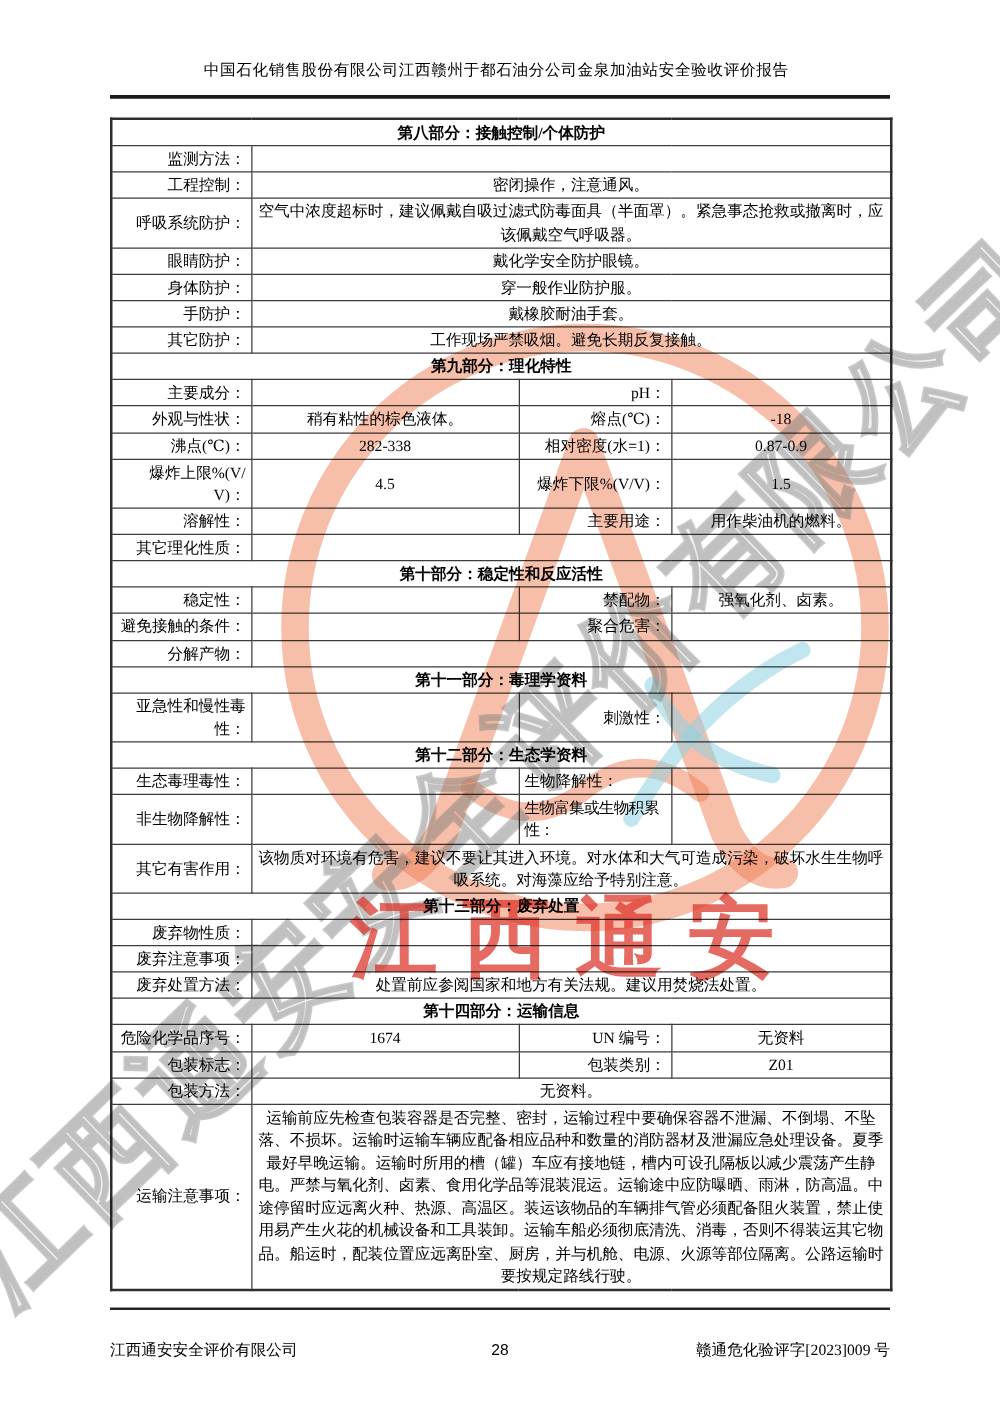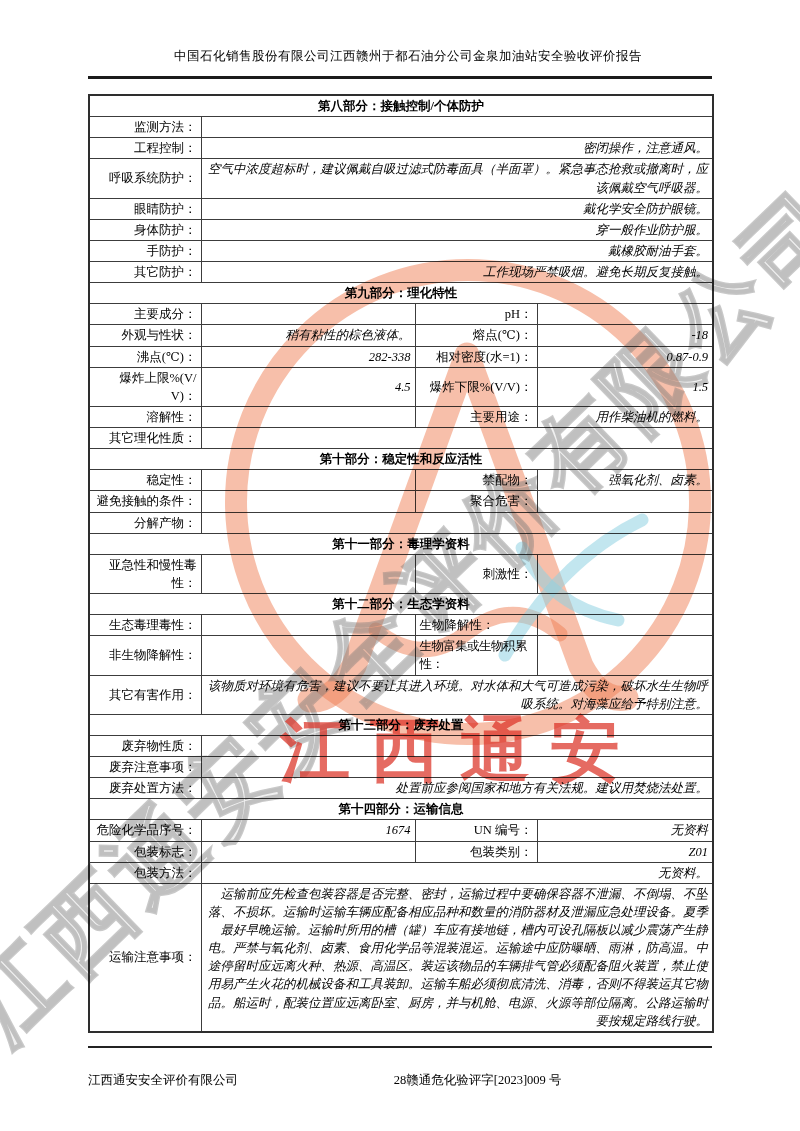--- a/index.html
+++ b/index.html
@@ -1,44 +1,44 @@
 <!DOCTYPE html>
 <html style="--wm-circle: #F08055; --wm-stamp: #DC3226; --wm-swoosh: #8FD2E2; --wm-ring: #7D7D7D;"><head>
 <meta charset="utf-8">
 <style>
   html,body{margin:0;padding:0;background:#fff;}
   body{width:800px;height:1131px;position:relative;overflow:hidden;
        font-family:"Liberation Serif","DejaVu Serif",serif;color:#000;}
   .page{position:absolute;inset:0;overflow:hidden;background:#fff;}
 
   
-  .doc-header{position:absolute;top:48px;left:96px;width:624px;text-align:center;
+  .doc-header{position:absolute;top:48px;left:85px;width:624px;text-align:center;
               font-size:12.5px;letter-spacing:.5px;white-space:nowrap;}
   .header-rule{position:absolute;top:76px;left:88px;width:624px;height:3px;background:#1b1b1b;}
 
   
   .msds-wrap{position:absolute;top:94px;left:88px;width:692px;z-index:1;}
   table.msds{width:624px;border-collapse:collapse;table-layout:fixed;background:transparent;}
   table.msds{border:2px solid #2e2e2e;}
   table.msds td{border:1px solid #3c3c3c;font-size:12.5px;line-height:1.45;
                 padding:1px 4px;height:17px;word-break:break-all;}
   td.sec{text-align:center;font-weight:bold;font-size:14px;height:22px;line-height:1.5;}
   td.lbl{text-align:right;}
   td.lbl2{text-align:right;margin-left:27px;}
   td.lbl2l{text-align:left;}
   td.lbl2s{text-align:left;font-size:10.5px;letter-spacing:-.6px;padding:1px 1px;margin-top:16px;}
-  td.val{text-align:right;font-style:italic;}
+  td.val{text-align:center;}
 
   
   .footer-rule{position:absolute;top:1046px;left:88px;width:624px;height:2px;background:#232323;}
   .doc-footer{position:absolute;top:1053px;left:88px;width:624px;display:grid;
               grid-template-columns:1fr auto 1fr;font-size:12.5px;align-items:baseline;}
   .doc-footer .f-left{text-align:left;}
-  .doc-footer .f-center{text-align:center;font-family:Liberation Serif, serif;margin-top:20px;}
-  .doc-footer .f-right{text-align:left;}
+  .doc-footer .f-center{text-align:center;font-family:Liberation Sans, sans-serif;margin-top:20px;}
+  .doc-footer .f-right{text-align:right;}
 
   
   .watermark{position:absolute;inset:0;pointer-events:none;z-index:3;mix-blend-mode:multiply;}
   .wm-svg{position:absolute;left:0;top:0;}
   .wm-circle{fill:none;stroke:var(--wm-circle,#F08055);stroke-width:22;opacity:.5;}
   .wm-a{fill:none;stroke:var(--wm-circle,#F08055);stroke-width:25;stroke-linecap:round;
         stroke-linejoin:round;opacity:.5;}
   .wm-wave{fill:none;stroke:var(--wm-circle,#F08055);stroke-width:15;stroke-linecap:round;opacity:.5;}
   .wm-swoosh{fill:none;stroke:var(--wm-swoosh,#8FD2E2);stroke-width:13;stroke-linecap:round;opacity:.55;}
   .wm-ring{position:absolute;left:-60px;top:980px;transform:rotate(-44deg);transform-origin:0 0;

